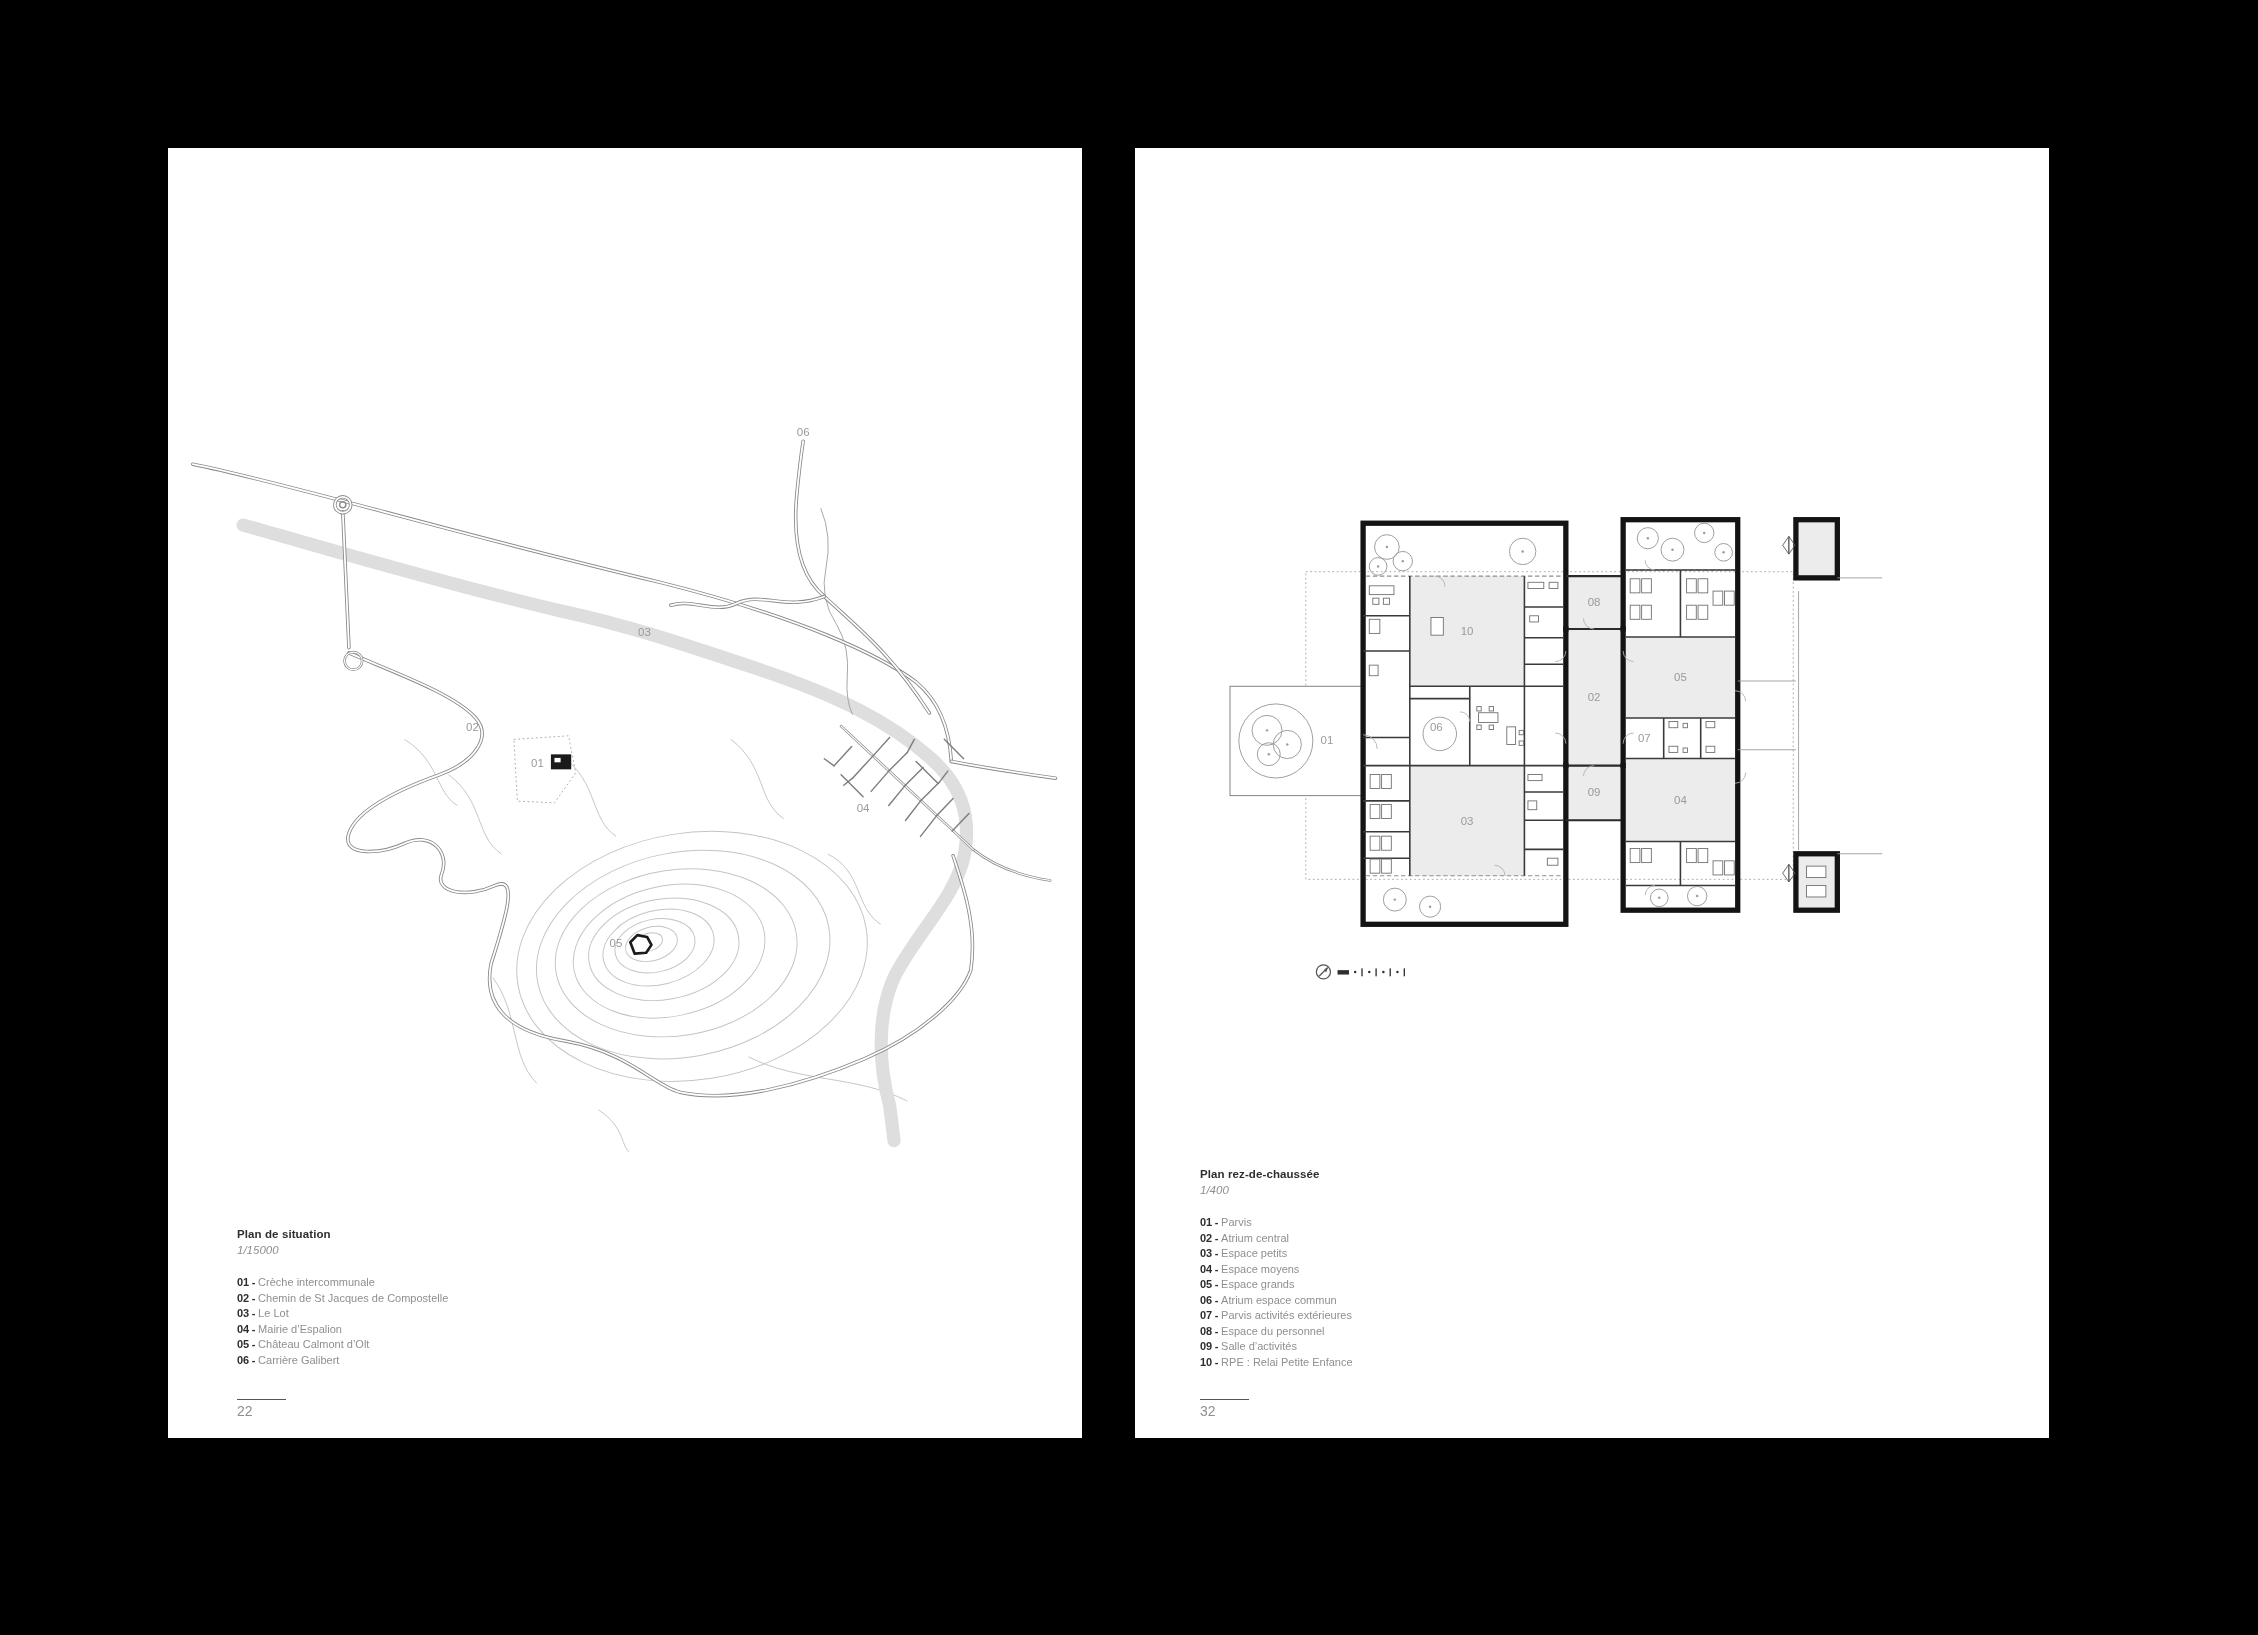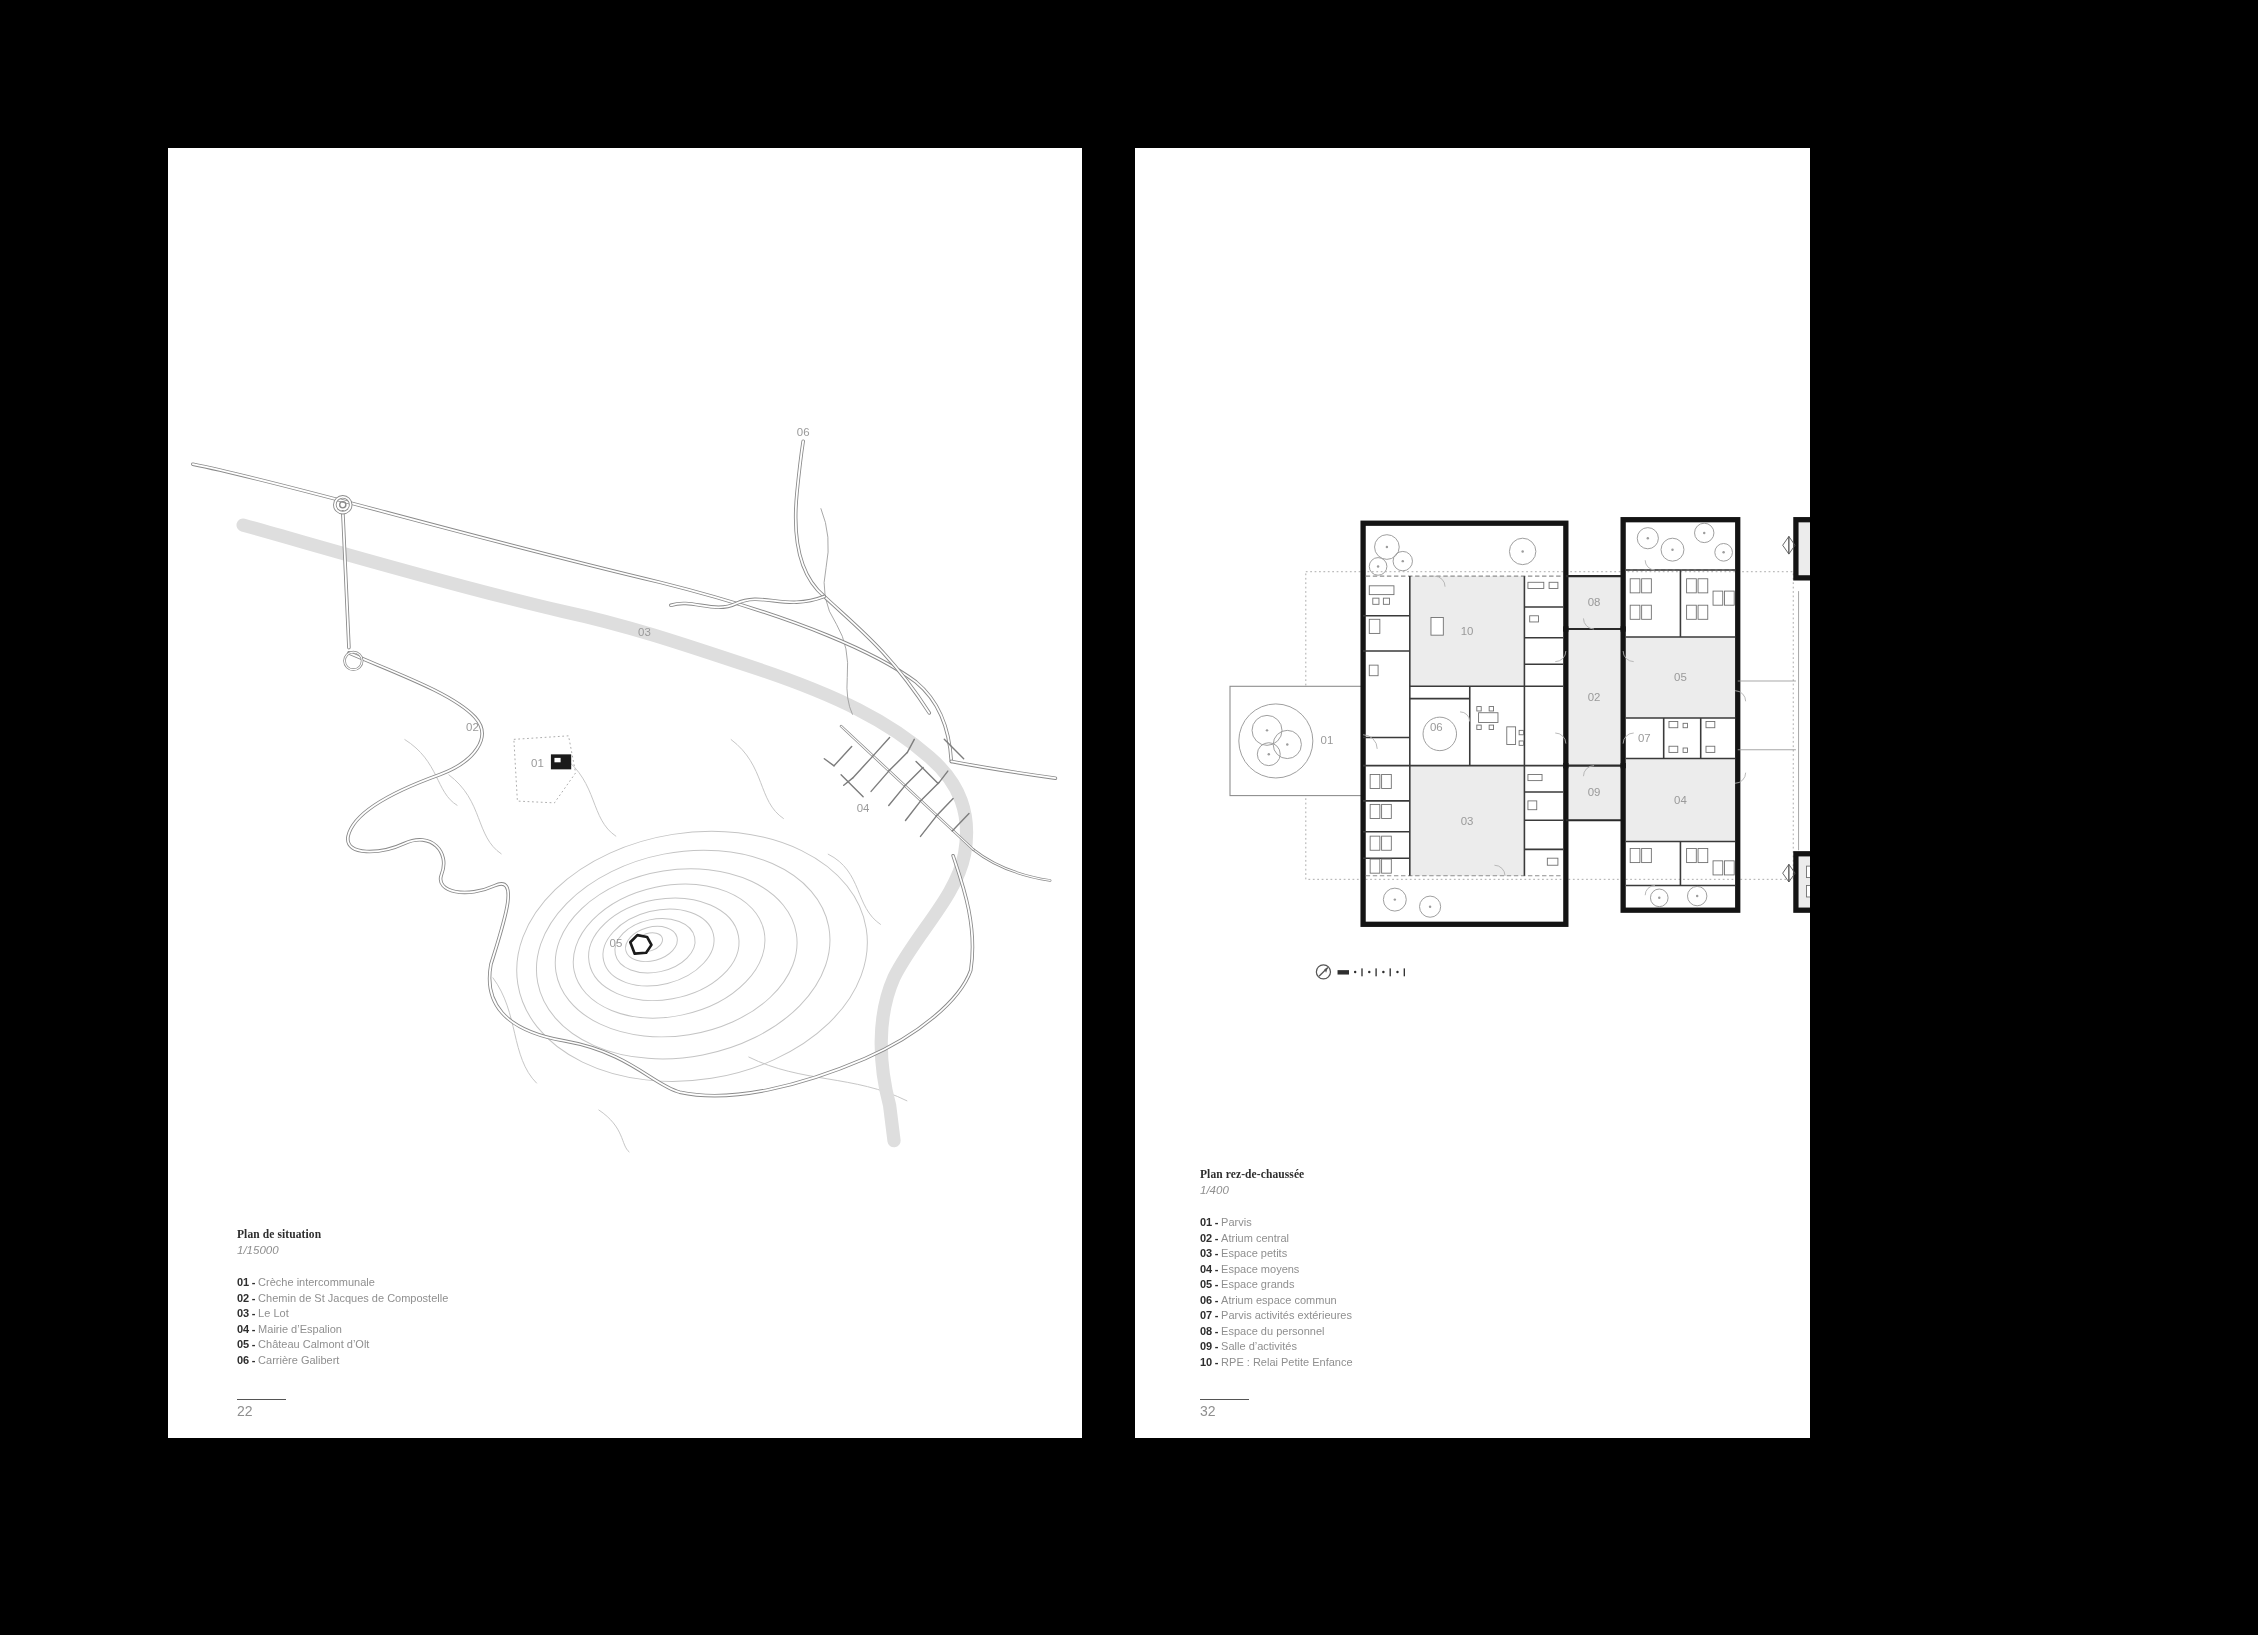--- a/index.html
+++ b/index.html
@@ -1,23 +1,23 @@
 <!DOCTYPE html>
 <html style="font-size:14px"><head>
 <meta charset="utf-8">
 <style>
   html,body{margin:0;padding:0;background:#000;}
-  .canvas{position:relative;width:1810px;height:1636px;background:#000;overflow:hidden;
+  .canvas{position:relative;width:2258px;height:1636px;background:#000;overflow:hidden;
           font-family:"Liberation Sans", sans-serif;}
   .page{position:absolute;top:148px;width:914px;height:1290px;background:#fff;}
   .page.left{left:168px;}
   .page.right{left:1135px;}
   .drawing{position:absolute;}
   .title-block{position:absolute;font-size:11.5px;line-height:16px;}
-  .title-block .t{font-weight:bold;color:#2e2e2e;letter-spacing:0.1px;font-family:Liberation Serif, serif;}
+  .title-block .t{font-weight:bold;color:#2e2e2e;letter-spacing:0.1px;}
   .title-block .s{color:#8f8f8f;font-style:italic;}
   .legend{position:absolute;font-size:11px;line-height:15.5px;color:#8f8f8f;}
   .legend-row{white-space:nowrap;}
   .legend-row .ln{font-weight:bold;color:#2e2e2e;}
   .legend-row .sep{font-weight:bold;color:#2e2e2e;padding:0 2.6px 0 2.6px;}
   .footer{position:absolute;}
   .footer .rule{width:49px;border-top:0.9px solid #555;}
   .footer .num{font-size:14px;color:#8f8f8f;margin-top:2.6px;}
   svg text{font-family:"Liberation Sans", sans-serif;font-size:13px;fill:#9a9a9a;}
   svg .road-casing{fill:none;stroke:#8a8a8a;stroke-width:4;stroke-linecap:round;stroke-linejoin:round;}

